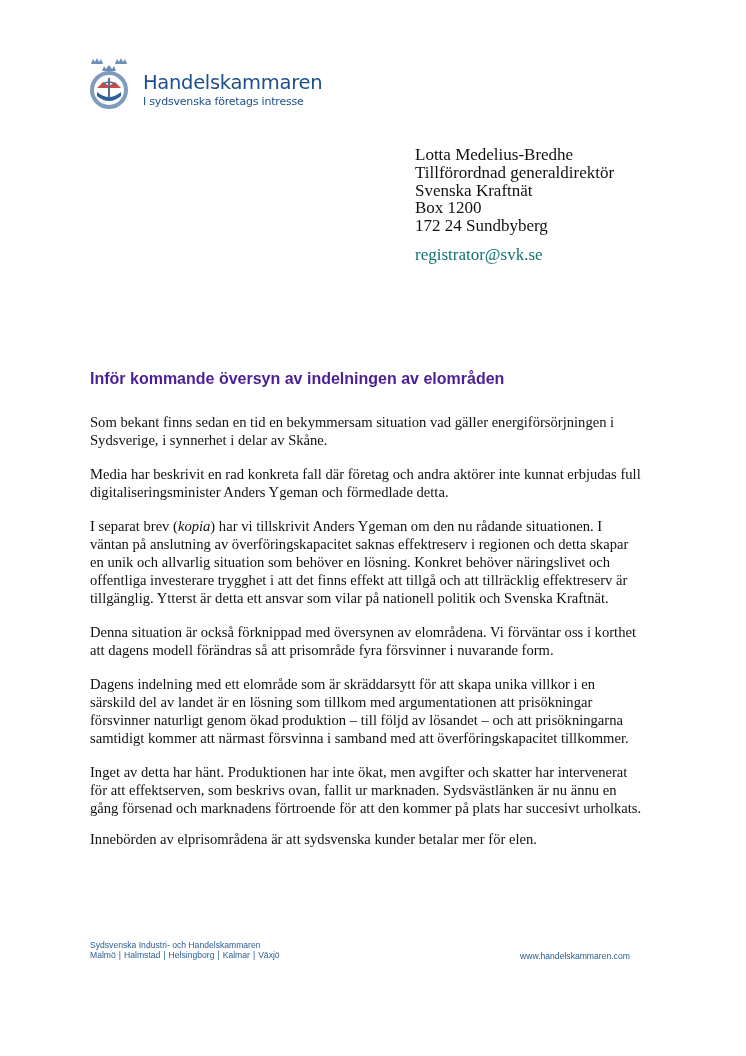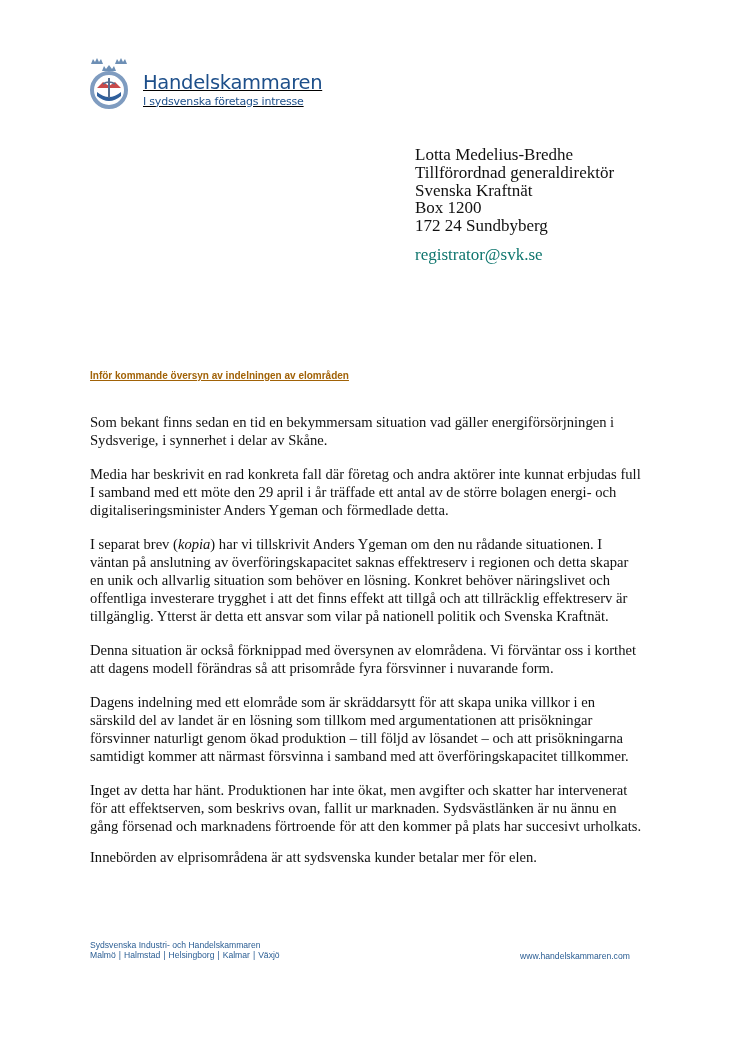--- a/index.html
+++ b/index.html
@@ -1,29 +1,29 @@
 <!DOCTYPE html>
 <html><head>
   <meta charset="utf-8">
   <style>
     html, body { margin: 0; padding: 0; background: #ffffff; }
     body { width: 746px; height: 1056px; position: relative; overflow: hidden; }
     .page { position: absolute; left: 0; top: 0; width: 746px; height: 1056px; background: #fff; }
 
     .logo { position: absolute; left: 85px; top: 54px; height: 56px; display: flex; align-items: center; }
     .logo-emblem { width: 48px; height: 56px; }
-    .logo-text { margin-left: 10px; margin-top: 16px; text-decoration: underline; }
+    .logo-text { margin-left: 10px; margin-top: 16px; }
     .logo-name { font-family: "DejaVu Sans", sans-serif; font-size: 19.5px; color: #1d4f8a; letter-spacing: -0.3px; line-height: 22px; }
     .logo-tagline { font-family: "DejaVu Sans", sans-serif; font-size: 11px; color: #1d4f8a; letter-spacing: -0.2px; line-height: 14px; margin-top: 1px; }
 
     .recipient { position: absolute; left: 415px; top: 146px; font-family: "Liberation Serif", serif; font-size: 17px; color: #111; line-height: 17.8px; }
     .recipient .line { display: block; white-space: nowrap; }
     .recipient .email { display: block; margin-top: 11px; color: #0f766e; }
 
-    .heading { position: absolute; left: 90px; top: 370px; font-family: "Liberation Sans", sans-serif; font-weight: bold; font-size: 10px; color: #a16207; white-space: nowrap; text-decoration: underline; }
+    .heading { position: absolute; left: 90px; top: 370px; font-family: "Liberation Sans", sans-serif; font-weight: bold; font-size: 16px; color: #4c1d95; white-space: nowrap; }
 
     .body { position: absolute; left: 90px; top: 397px; width: 580px; font-family: "Liberation Serif", serif; font-size: 14.6px; color: #111; line-height: 18px; }
     .body p { margin: 16px 0 11px 0; white-space: nowrap; }
     .body p span.l { display: block; }
     .body p.last { margin-top: 13px; }
 
     .footer-left { position: absolute; left: 90px; top: 940px; font-family: "Liberation Sans", sans-serif; font-size: 8.6px; color: #2a5d93; line-height: 10px; }
     .footer-org { font-weight: normal; }
     .footer-cities span.sep { margin: 0 3px; }
     .footer-right { position: absolute; left: 520px; top: 951px; font-family: "Liberation Sans", sans-serif; font-weight: normal; font-size: 8.6px; color: #2a5d93; }
@@ -69,21 +69,20 @@
 
   <div class="heading">Inför kommande översyn av indelningen av elområden</div>
 
   <div class="body">
     <p>
       <span class="l">Som bekant finns sedan en tid en bekymmersam situation vad gäller energiförsörjningen i</span>
       <span class="l">Sydsverige, i synnerhet i delar av Skåne.</span>
     </p>
     <p>
       <span class="l">Media har beskrivit en rad konkreta fall där företag och andra aktörer inte kunnat erbjudas full</span>
-      <span class="l">I samband med ett möte den 29 april i år träffade ett antal av de större bolagen energi- och</span>
       <span class="l">digitaliseringsminister Anders Ygeman och förmedlade detta.</span>
     </p>
     <p>
       <span class="l"><span>I separat brev (</span><em>kopia</em><span>) har vi tillskrivit Anders Ygeman om den nu rådande situationen. I</span></span>
       <span class="l">väntan på anslutning av överföringskapacitet saknas effektreserv i regionen och detta skapar</span>
       <span class="l">en unik och allvarlig situation som behöver en lösning. Konkret behöver näringslivet och</span>
       <span class="l">offentliga investerare trygghet i att det finns effekt att tillgå och att tillräcklig effektreserv är</span>
       <span class="l">tillgänglig. Ytterst är detta ett ansvar som vilar på nationell politik och Svenska Kraftnät.</span>
     </p>
     <p>

